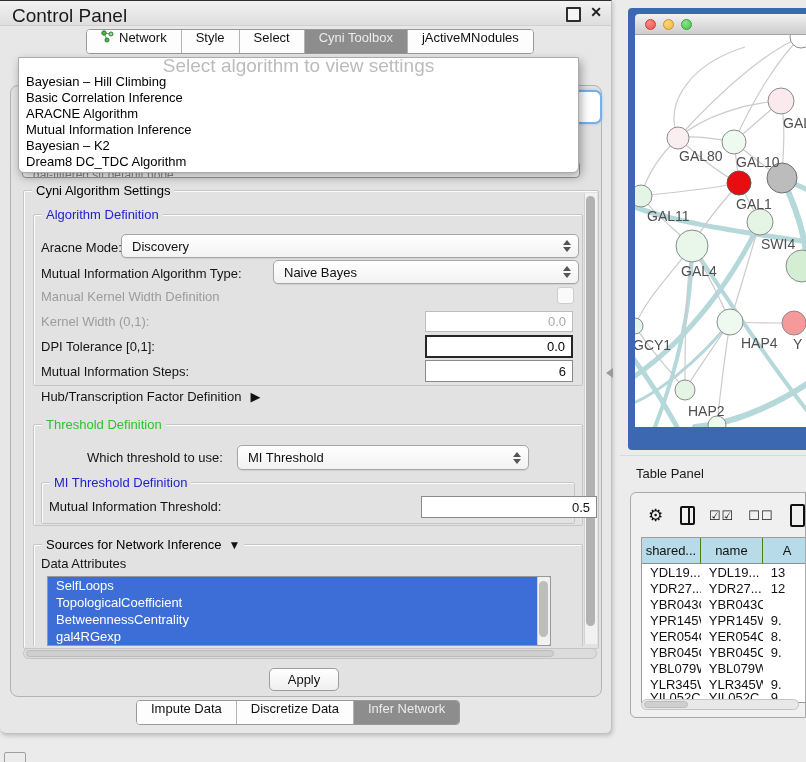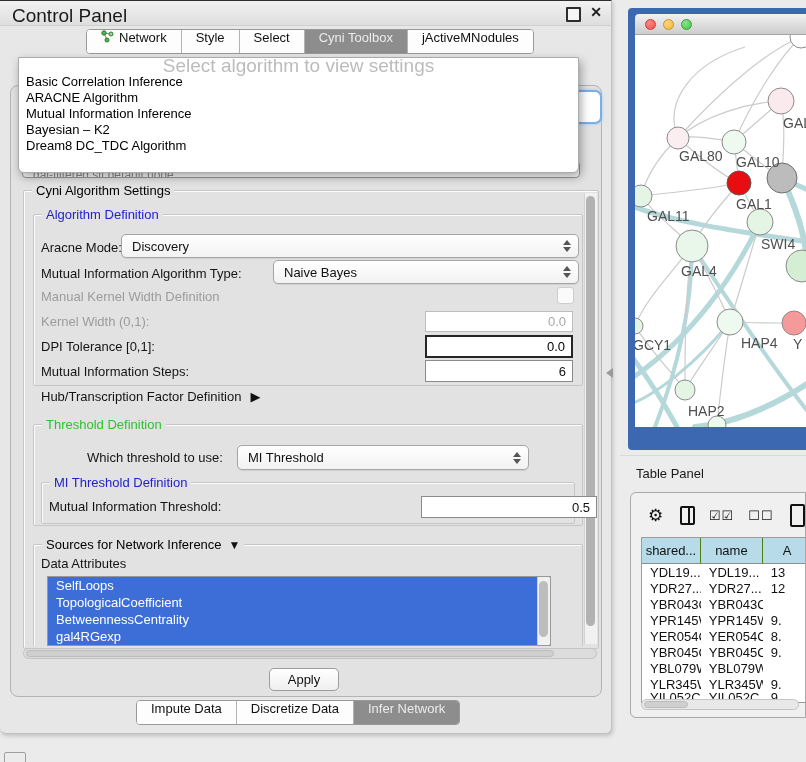--- a/index.html
+++ b/index.html
@@ -245,20 +245,21 @@
         <span>Discretize Data</span>
       </div>
     <div class="tab sel">
         <span>Infer Network</span>
       </div>
   </div>
 </div>
 
 <div id="algo-popup" class="abs">
   <div class="hdr">Select algorithm to view settings</div>
+  <div class="item">Bayesian – Hill Climbing</div>
   <div class="item">Basic Correlation Inference</div>
   <div class="item bold">ARACNE Algorithm</div>
   <div class="item">Mutual Information Inference</div>
   <div class="item">Bayesian – K2</div>
   <div class="item">Dream8 DC_TDC Algorithm</div>
 </div>
 
 <div class="abs splitter-arrow" style="left:606px;top:368px"></div>
 
 <div class="abs" style="left:4px;top:752px;width:20px;height:10px;border:1px solid #9f9f9f;border-radius:2px;background:#ececec"></div>

